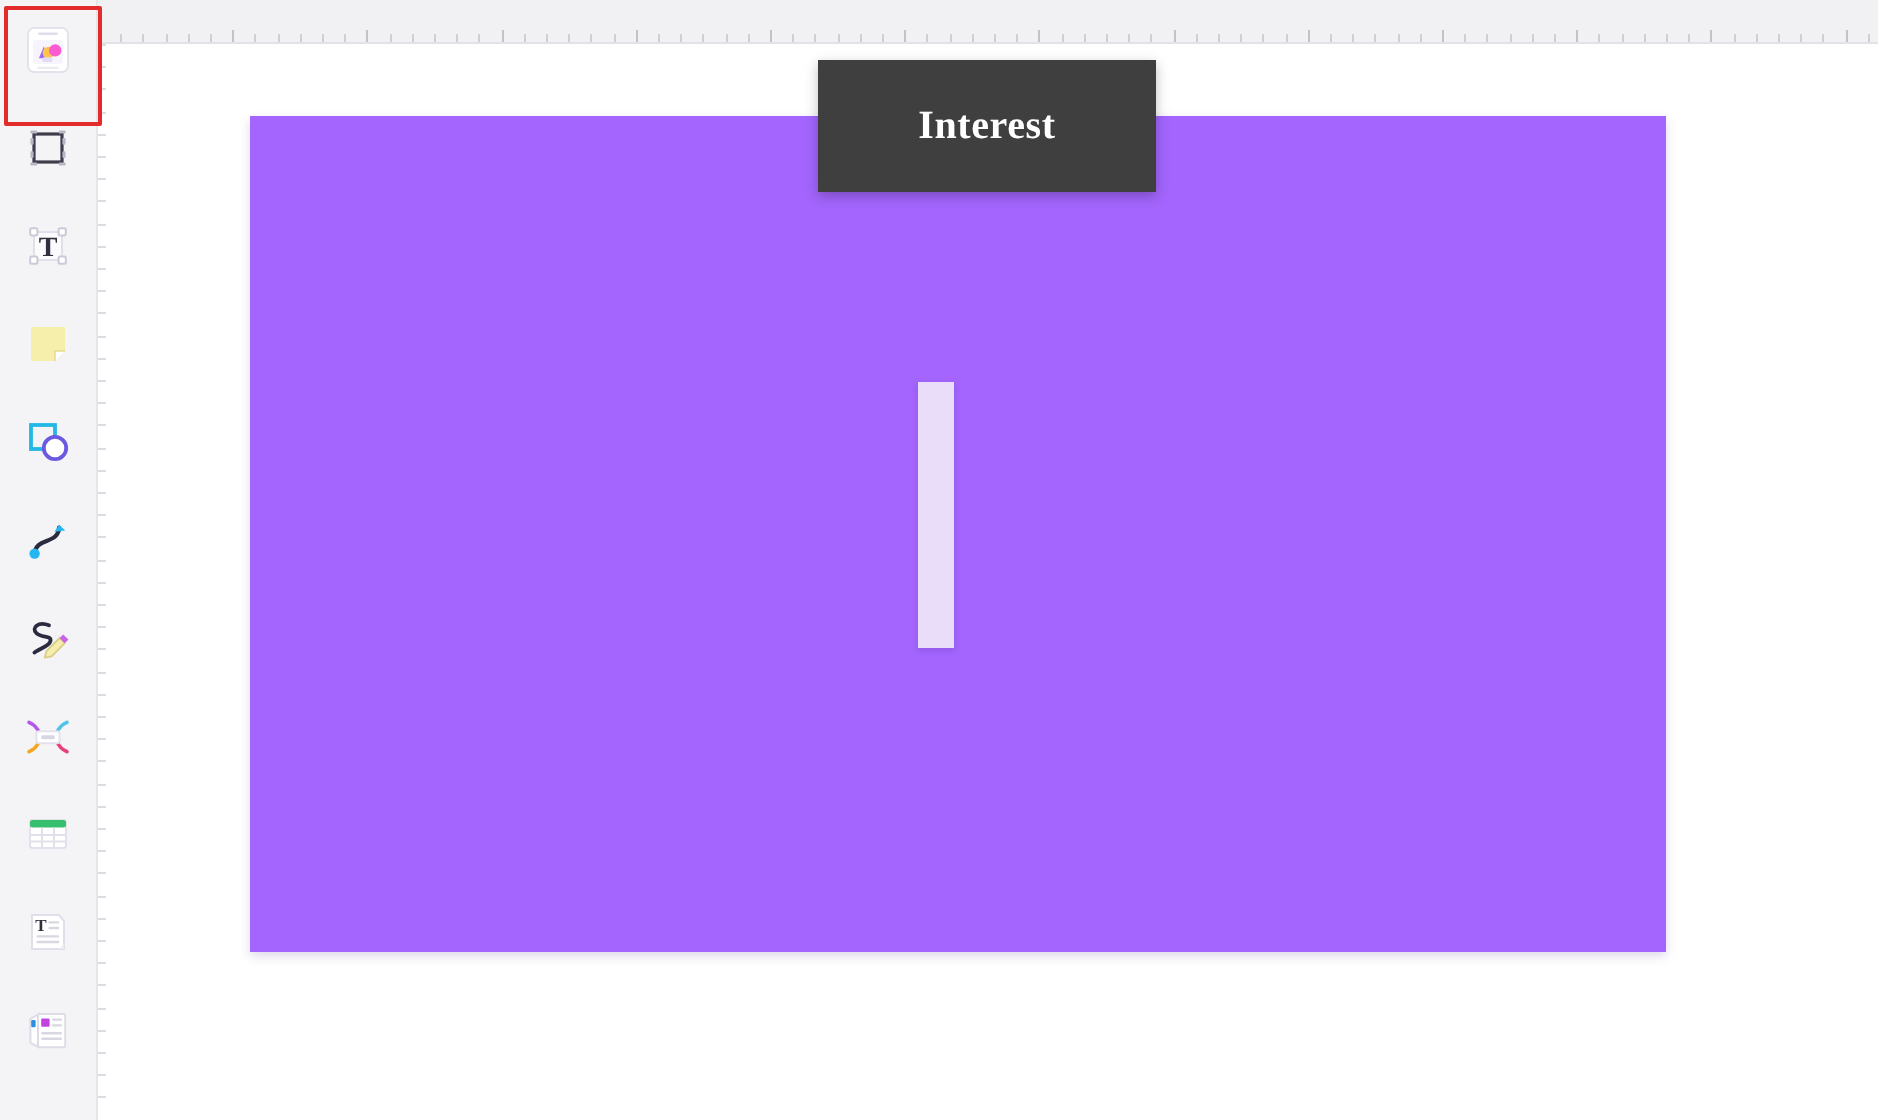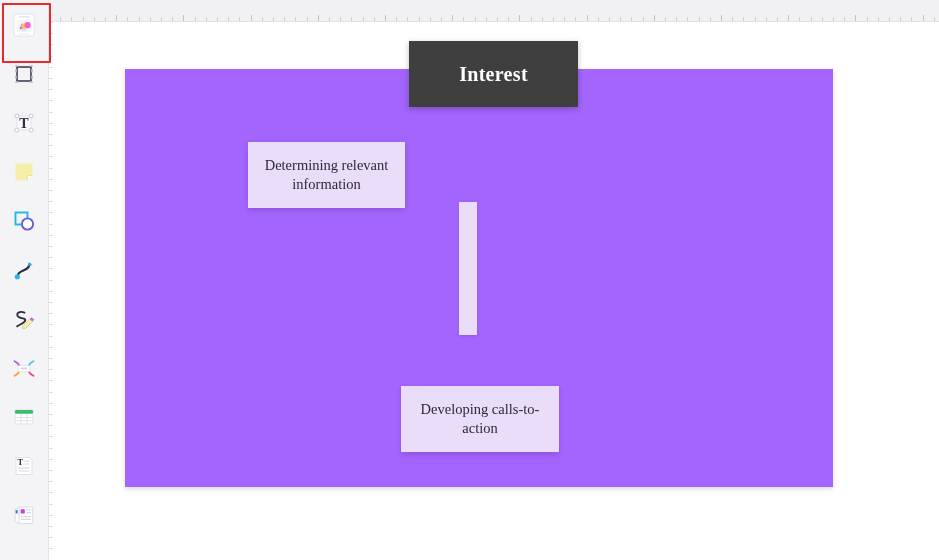--- a/index.html
+++ b/index.html
@@ -80,21 +80,21 @@
     position: absolute;
     left: 0;
     height: 1px;
     width: 4px;
     background: #dcdce2;
   }
 
   
   .canvas {
     position: absolute;
-    left: 50px; top: 18px;
+    left: 50px; top: 7px;
     width: 793px; height: 537px;
     background: #ffffff;
     overflow: hidden;
   }
 
   .shape { position: absolute; }
 
   .purple-board {
     left: 75px;
     top: 51px;
@@ -420,26 +420,20 @@
     </div>
 
   <div class="canvas">
 
     <div class="shape purple-board"></div>
 
     <div class="shape title-box">
       <span class="title-text">Interest</span>
     </div>
 
-    <div class="shape note note-1">
-      <span class="note-text">Determining relevant information</span>
-    </div>
 
     <div class="shape bar"></div>
 
 
-    <div class="shape note note-3">
-      <span class="note-text">Developing calls-to-action</span>
-    </div>
 
   </div>
 
 </div>
 
 </body></html>

